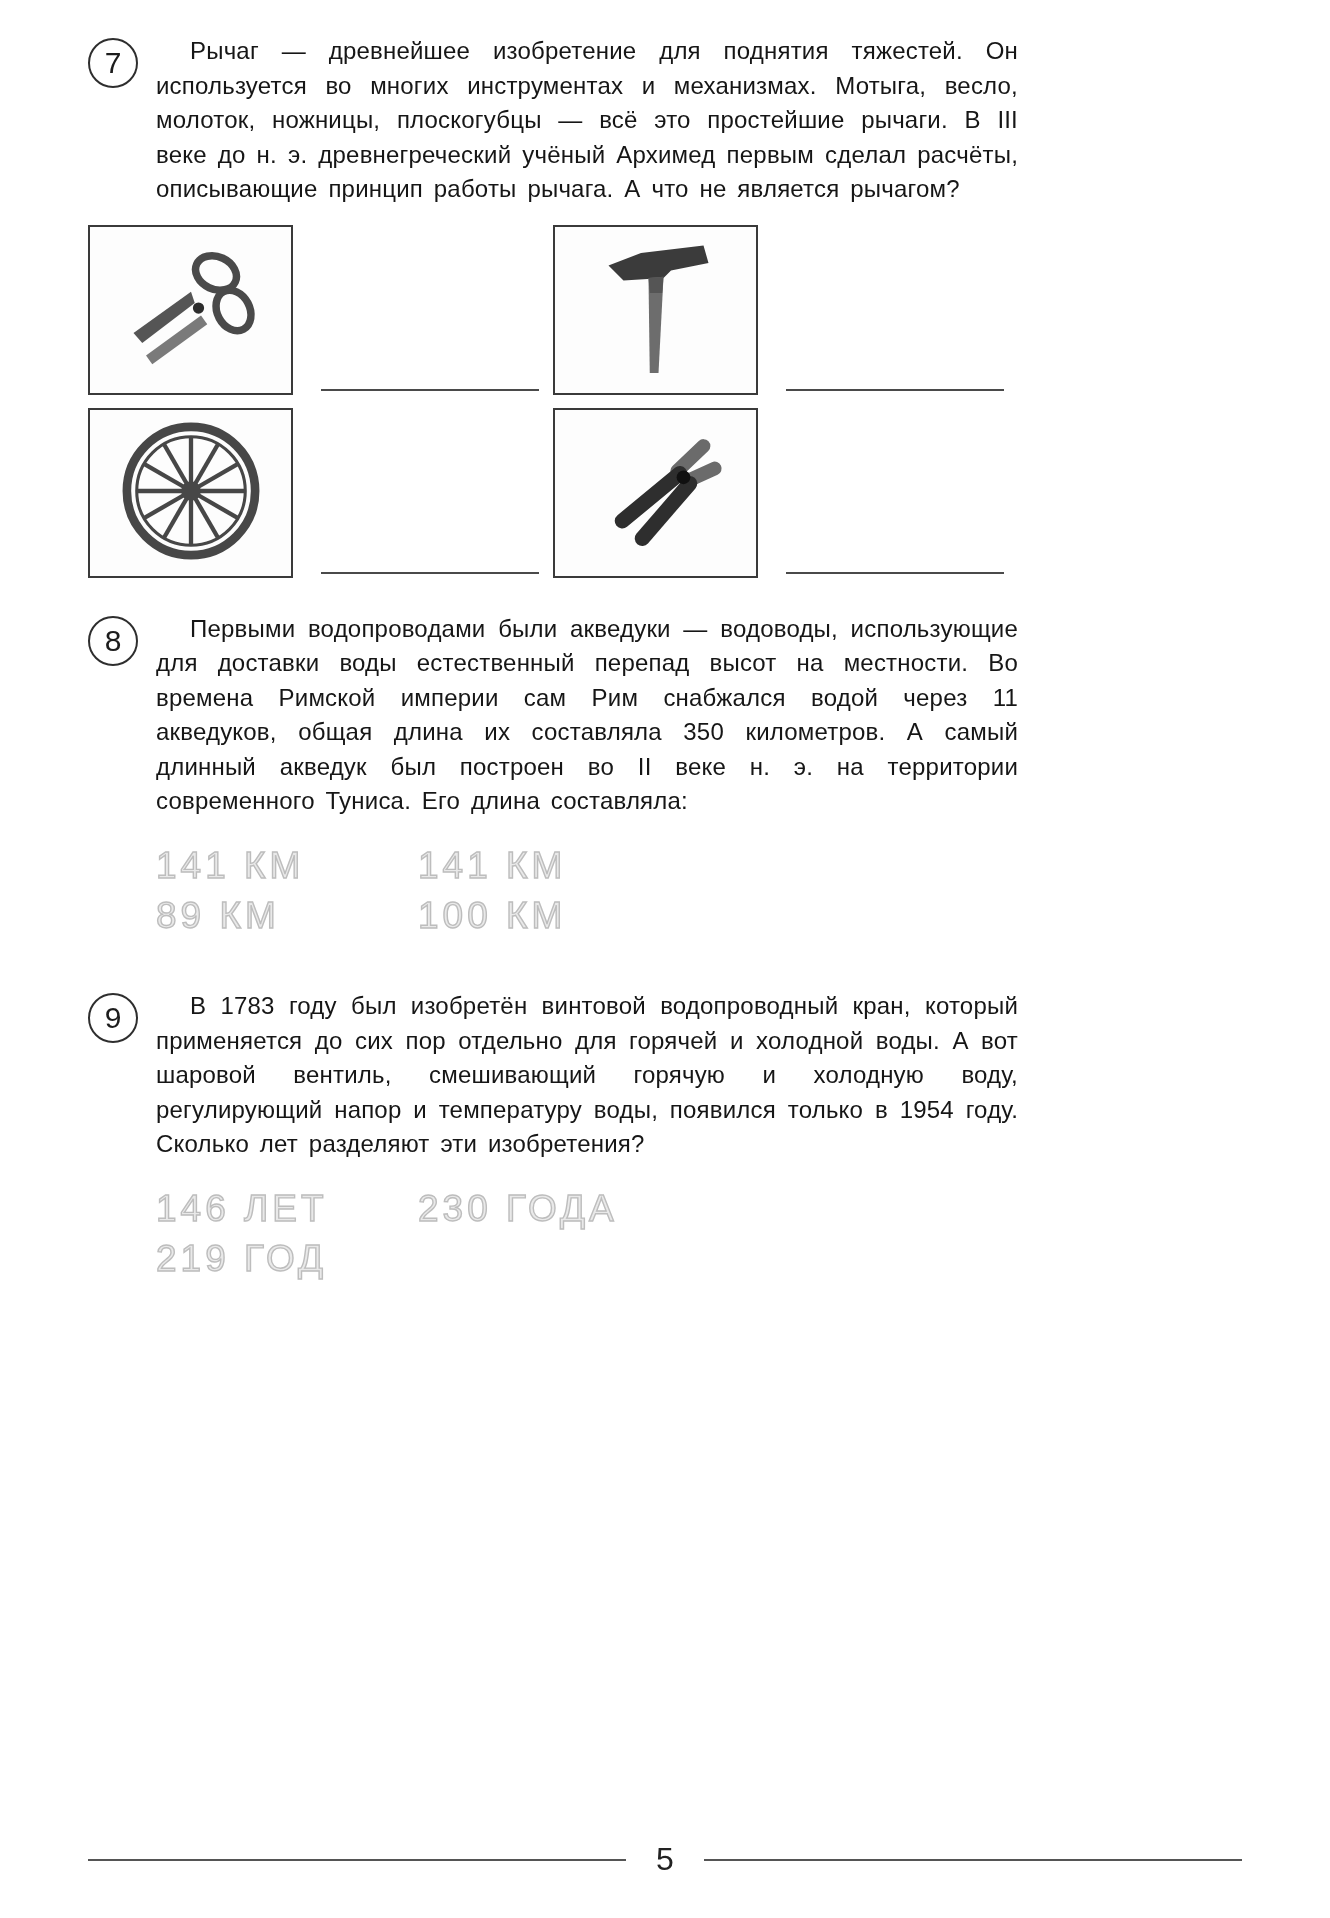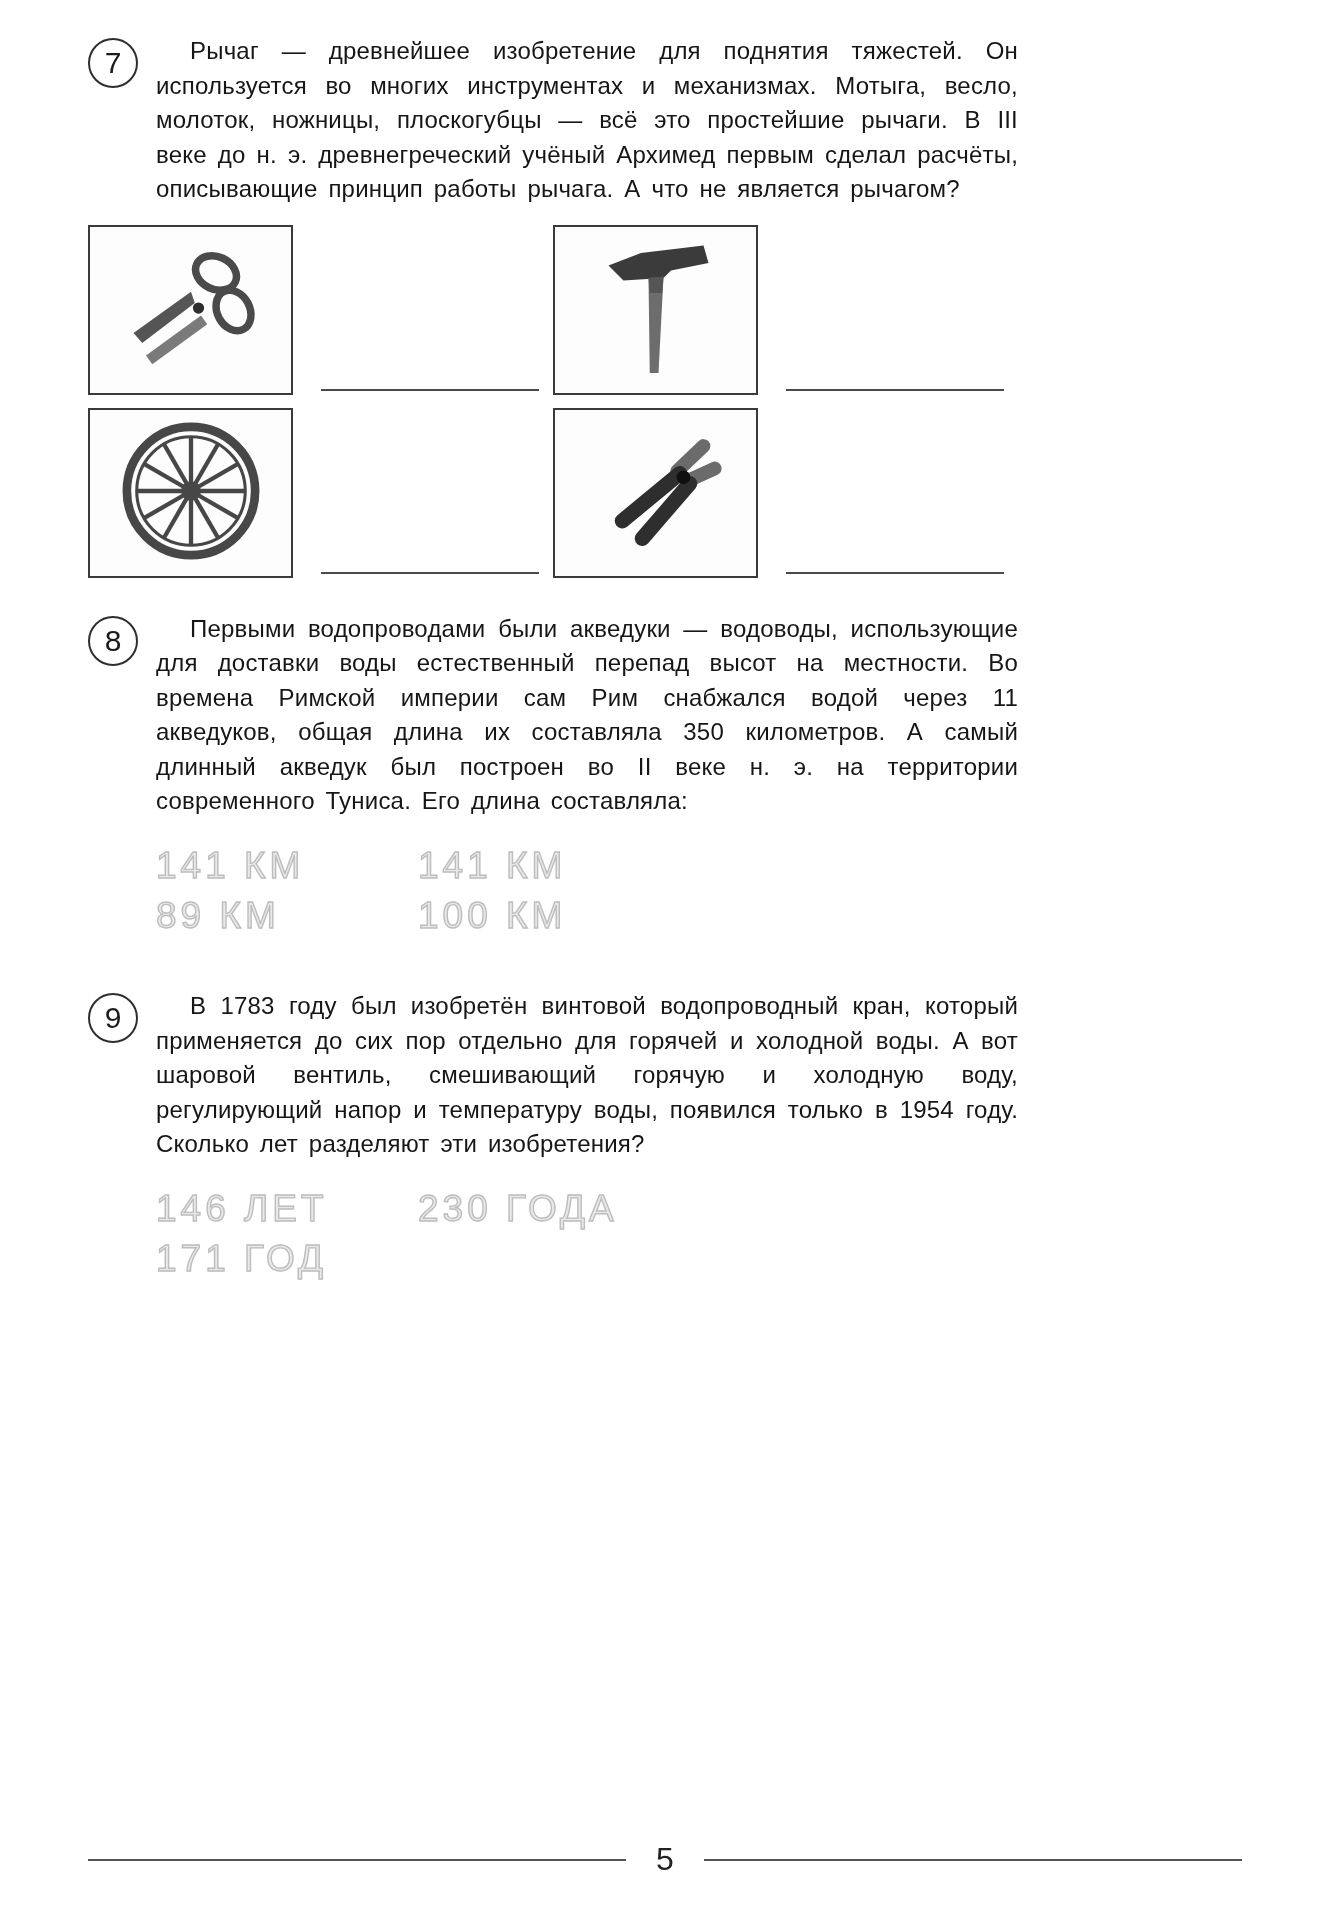--- a/index.html
+++ b/index.html
@@ -198,21 +198,21 @@
   </div>
 
   <section class="question sec-q9">
     <div class="qnum">9</div>
     <p class="qtext">В 1783 году был изобретён винтовой водопроводный кран, который применяется до сих пор отдельно для горячей и холодной воды. А вот шаровой вентиль, смешивающий горячую и холодную воду, регулирующий напор и температуру воды, появился только в 1954 году. Сколько лет разделяют эти изобретения?</p>
   </section>
 
   <div class="options">
     <span class="option">146 ЛЕТ</span>
     <span class="option">230 ГОДА</span>
-    <span class="option">171 ГОД</span>
+    <span class="option">219 ГОД</span>
   </div>
 
   <div class="footer">
     <div class="rule"></div>
     <div class="pagenum">5</div>
     <div class="rule"></div>
   </div>
 
 </div>
 

